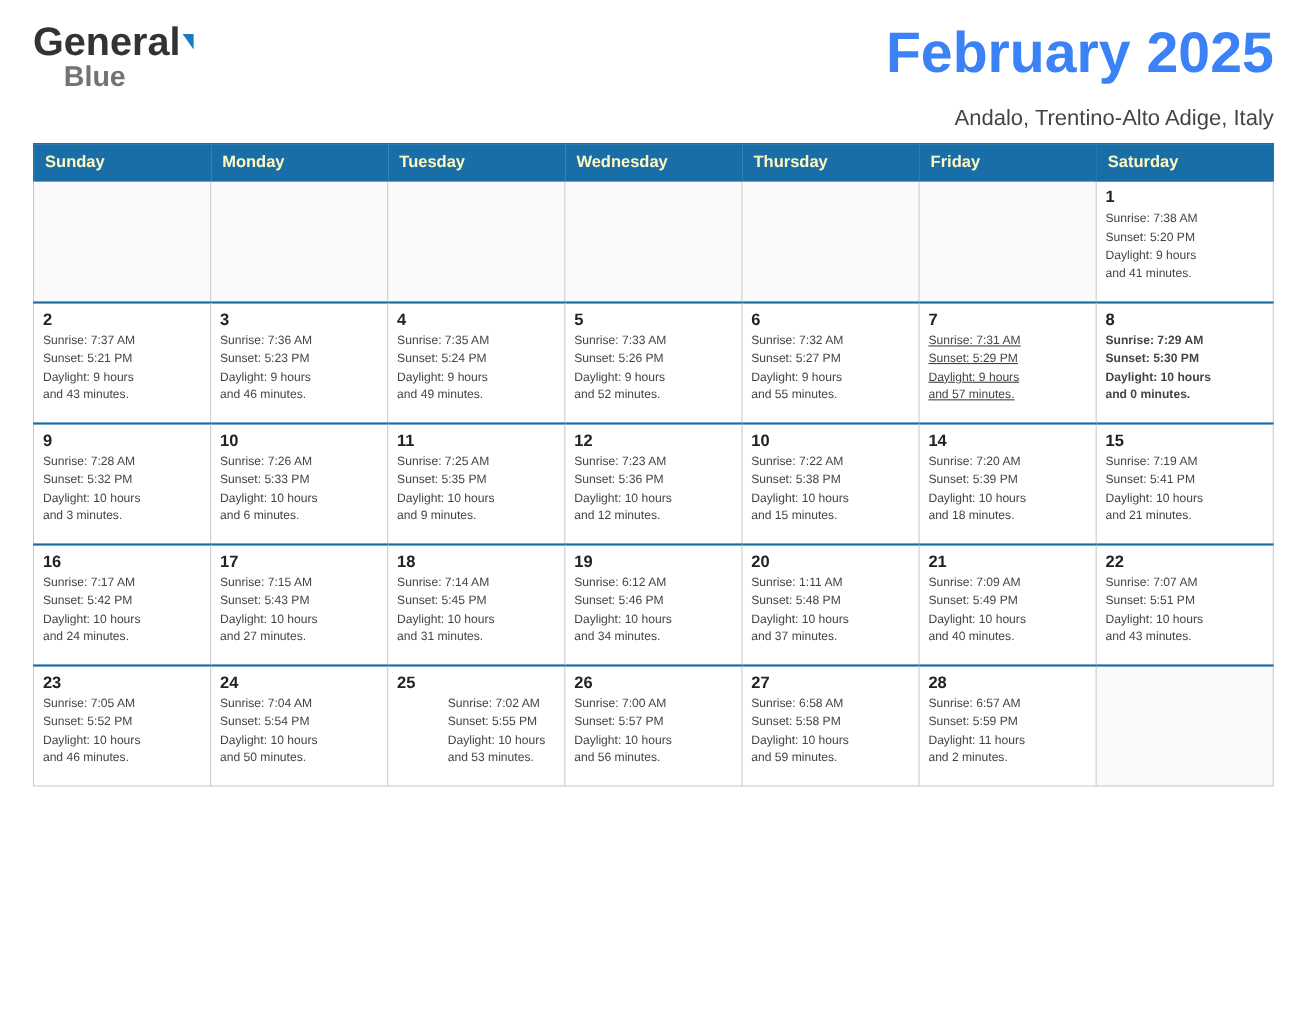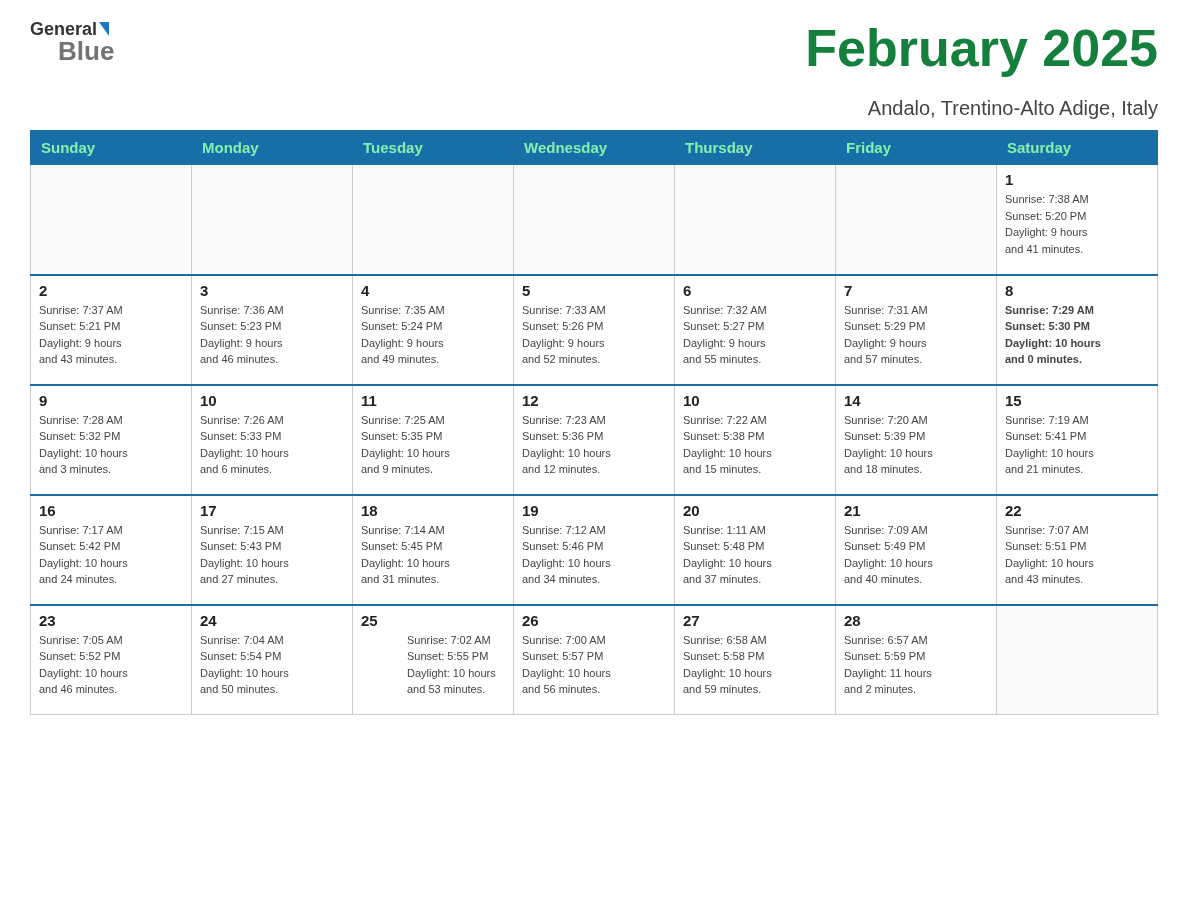--- a/index.html
+++ b/index.html
@@ -15,21 +15,21 @@
       justify-content: space-between;
       align-items: flex-start;
       margin-bottom: 10px;
     }
     .logo {
       display: flex;
       flex-direction: column;
       align-items: flex-start;
     }
     .logo-general {
-      font-size: 18px;
+      font-size: 36px;
       font-weight: bold;
       color: #333;
       line-height: 1;
     }
     .logo-blue {
       font-size: 26px;
       font-weight: bold;
       color: #737373;
       line-height: 1;
       margin-left: 28px;
@@ -43,36 +43,36 @@
       border-top: 14px solid #1a7abf;
       margin-left: 2px;
       vertical-align: middle;
     }
     .title-block {
       text-align: right;
     }
     .month-title {
       font-size: 52px;
       font-weight: bold;
-      color: #15803d;
+      color: #3b82f6;
       line-height: 1.1;
     }
     .location {
       font-size: 20px;
       color: #444;
       margin-top: 20px;
     }
     .calendar {
       width: 100%;
       border-collapse: collapse;
       margin-top: 10px;
     }
     .calendar thead th {
       background: #1a6ea8;
-      color: #86efac;
+      color: #fef9c3;
       font-size: 15px;
       font-weight: bold;
       padding: 8px 10px;
       text-align: left;
       border: 1px solid #1a6ea8;
     }
     .calendar tbody td {
       vertical-align: top;
       border: 1px solid #ccc;
       padding: 6px 8px;
@@ -177,21 +177,21 @@
         </td>
         <td class="row-divider">
           <span class="day-number">6</span>
           <div class="day-info" style="white-space: pre-line;">Sunrise: 7:32 AM
 Sunset: 5:27 PM
 Daylight: 9 hours
 and 55 minutes.</div>
         </td>
         <td class="row-divider">
           <span class="day-number">7</span>
-          <div class="day-info" style="white-space: pre-line;">Sunrise: 7:31 AM
+          <div class="day-info" style="white-space: pre-line; text-decoration: underline;">Sunrise: 7:31 AM
 Sunset: 5:29 PM
 Daylight: 9 hours
 and 57 minutes.</div>
         </td>
         <td class="row-divider">
           <span class="day-number">8</span>
           <div class="day-info" style="white-space: pre-line; font-weight: bold;">Sunrise: 7:29 AM
 Sunset: 5:30 PM
 Daylight: 10 hours
 and 0 minutes.</div>
@@ -265,21 +265,21 @@
         </td>
         <td class="row-divider">
           <span class="day-number">18</span>
           <div class="day-info" style="white-space: pre-line;">Sunrise: 7:14 AM
 Sunset: 5:45 PM
 Daylight: 10 hours
 and 31 minutes.</div>
         </td>
         <td class="row-divider">
           <span class="day-number">19</span>
-          <div class="day-info" style="white-space: pre-line;">Sunrise: 7:12 AM
+          <div class="day-info" style="white-space: pre-line;">Sunrise: 6:12 AM
 Sunset: 5:46 PM
 Daylight: 10 hours
 and 34 minutes.</div>
         </td>
         <td class="row-divider">
           <span class="day-number">20</span>
           <div class="day-info" style="white-space: pre-line;">Sunrise: 1:11 AM
 Sunset: 5:48 PM
 Daylight: 10 hours
 and 37 minutes.</div>

